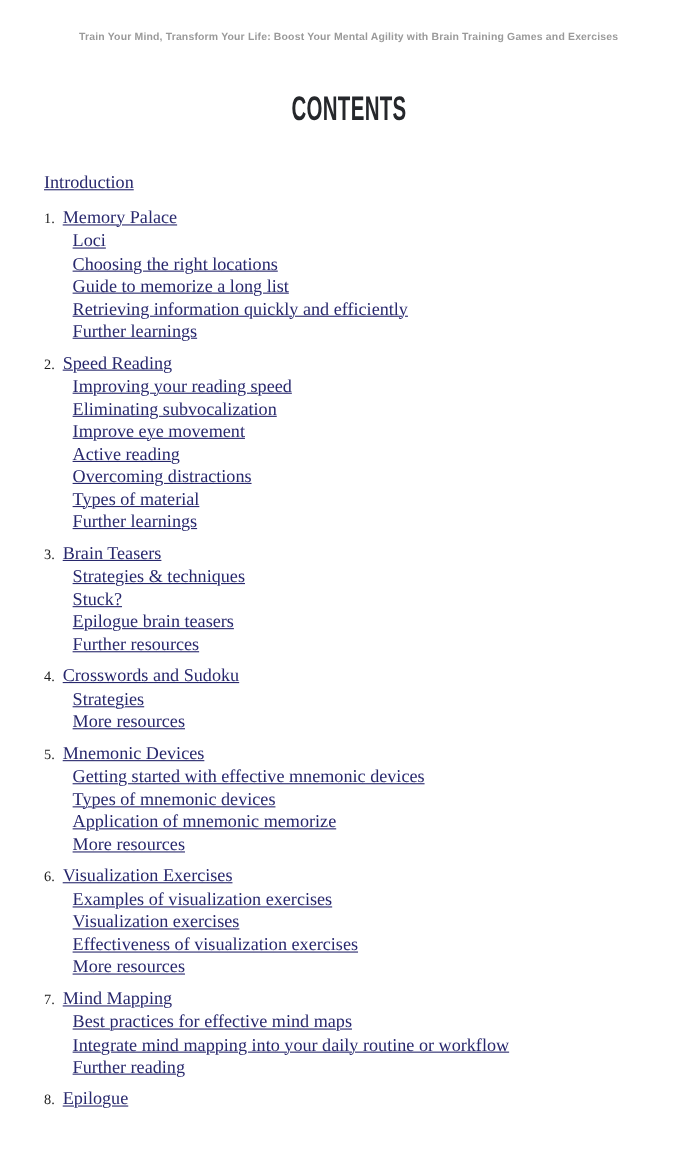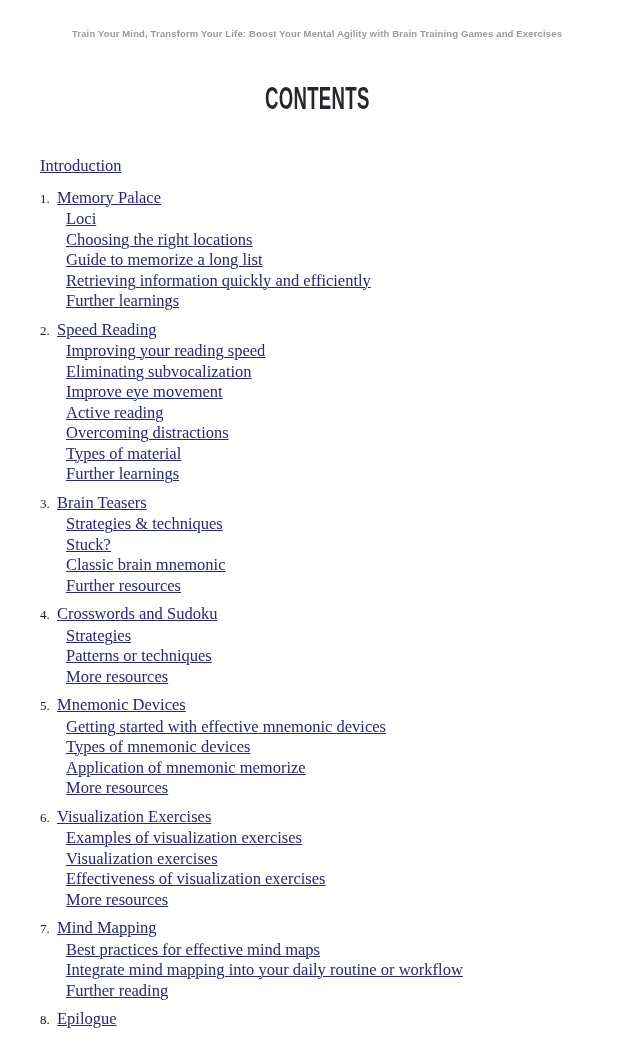--- a/index.html
+++ b/index.html
@@ -100,26 +100,25 @@
           <a class="toc-link" href="#">Eliminating subvocalization</a>
           <a class="toc-link" href="#">Improve eye movement</a>
           <a class="toc-link" href="#">Active reading</a>
           <a class="toc-link" href="#">Overcoming distractions</a>
           <a class="toc-link" href="#">Types of material</a>
           <a class="toc-link" href="#">Further learnings</a>
         </div></div>
       <div class="chapter"><span class="num">3.</span><a class="toc-link" href="#">Brain Teasers</a><div class="subs">
           <a class="toc-link" href="#">Strategies &amp; techniques</a>
           <a class="toc-link" href="#">Stuck?</a>
-          <a class="toc-link" href="#">Classic brain mnemonic</a>
+          <a class="toc-link" href="#">Epilogue brain teasers</a>
           <a class="toc-link" href="#">Further resources</a>
         </div></div>
       <div class="chapter"><span class="num">4.</span><a class="toc-link" href="#">Crosswords and Sudoku</a><div class="subs">
           <a class="toc-link" href="#">Strategies</a>
-          <a class="toc-link" href="#">Patterns or techniques</a>
           <a class="toc-link" href="#">More resources</a>
         </div></div>
       <div class="chapter"><span class="num">5.</span><a class="toc-link" href="#">Mnemonic Devices</a><div class="subs">
           <a class="toc-link" href="#">Getting started with effective mnemonic devices</a>
           <a class="toc-link" href="#">Types of mnemonic devices</a>
           <a class="toc-link" href="#">Application of mnemonic memorize</a>
           <a class="toc-link" href="#">More resources</a>
         </div></div>
       <div class="chapter"><span class="num">6.</span><a class="toc-link" href="#">Visualization Exercises</a><div class="subs">
           <a class="toc-link" href="#">Examples of visualization exercises</a>

